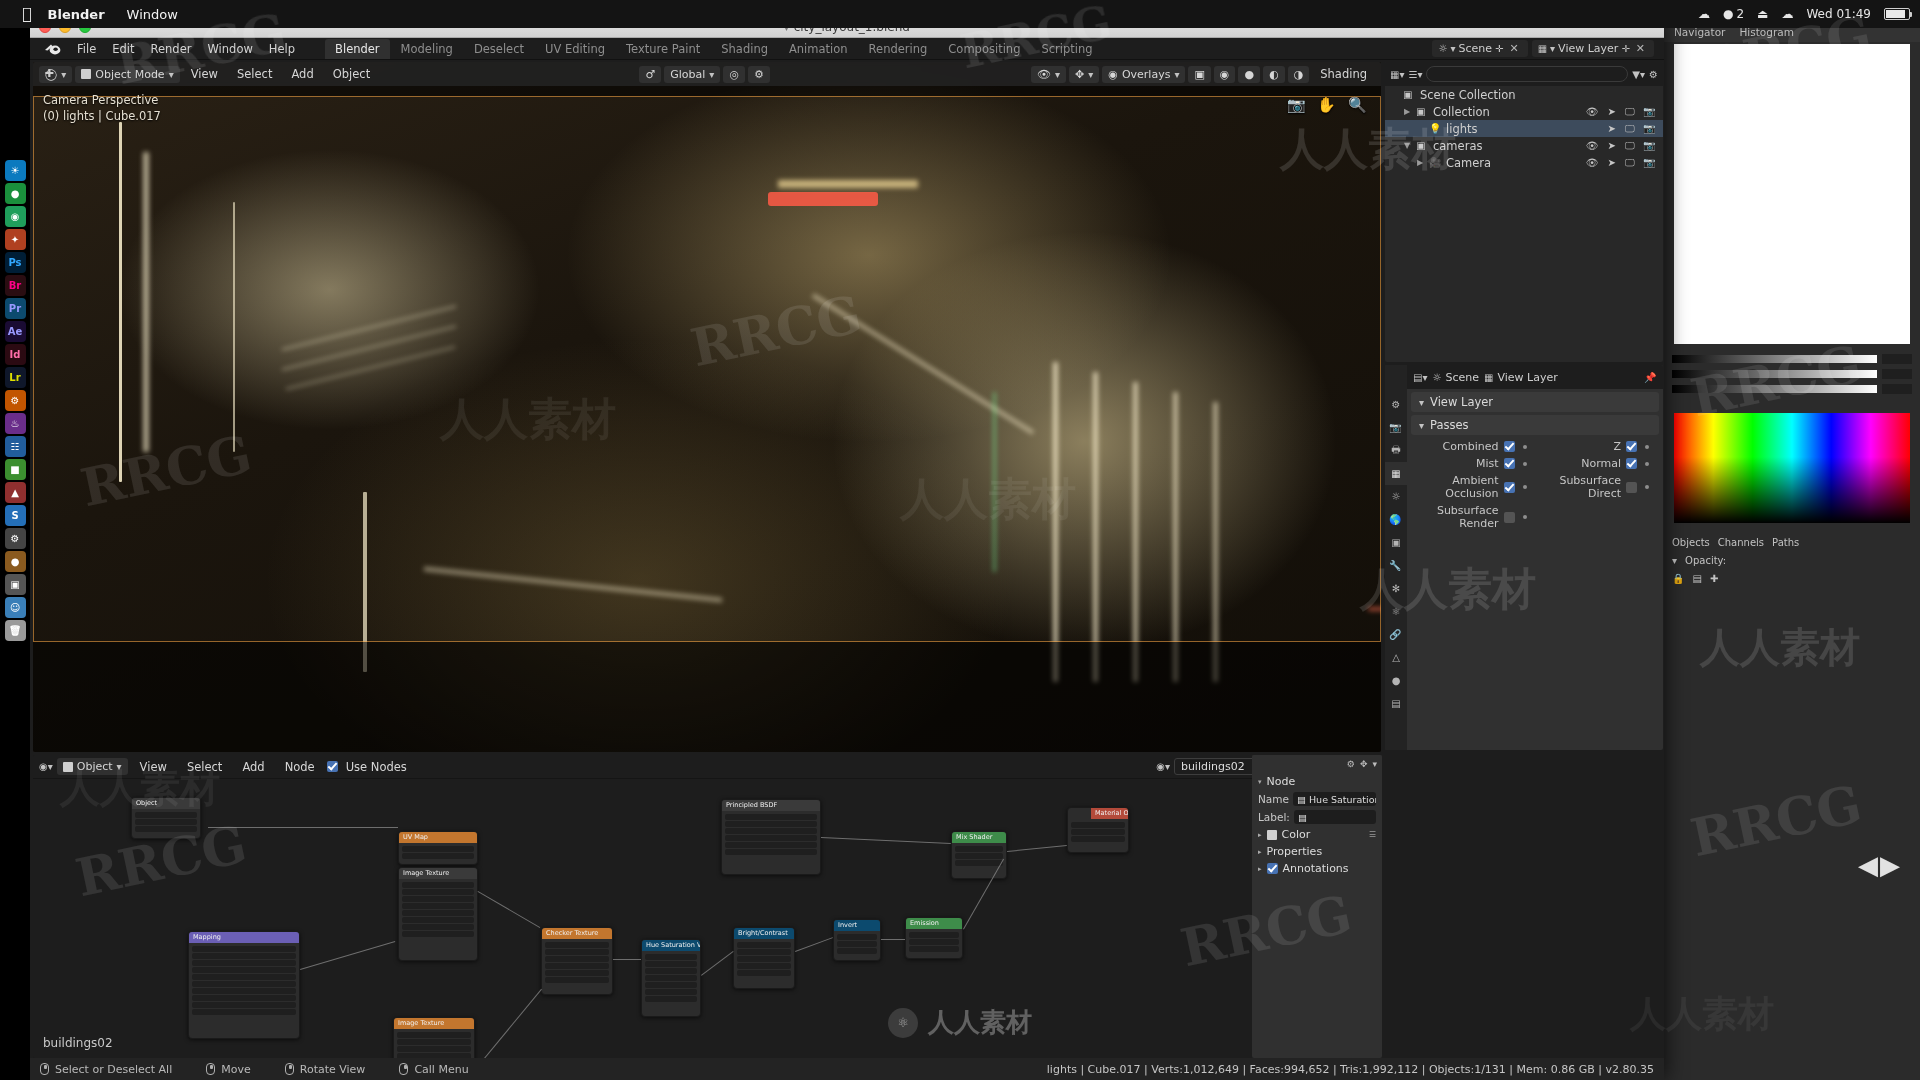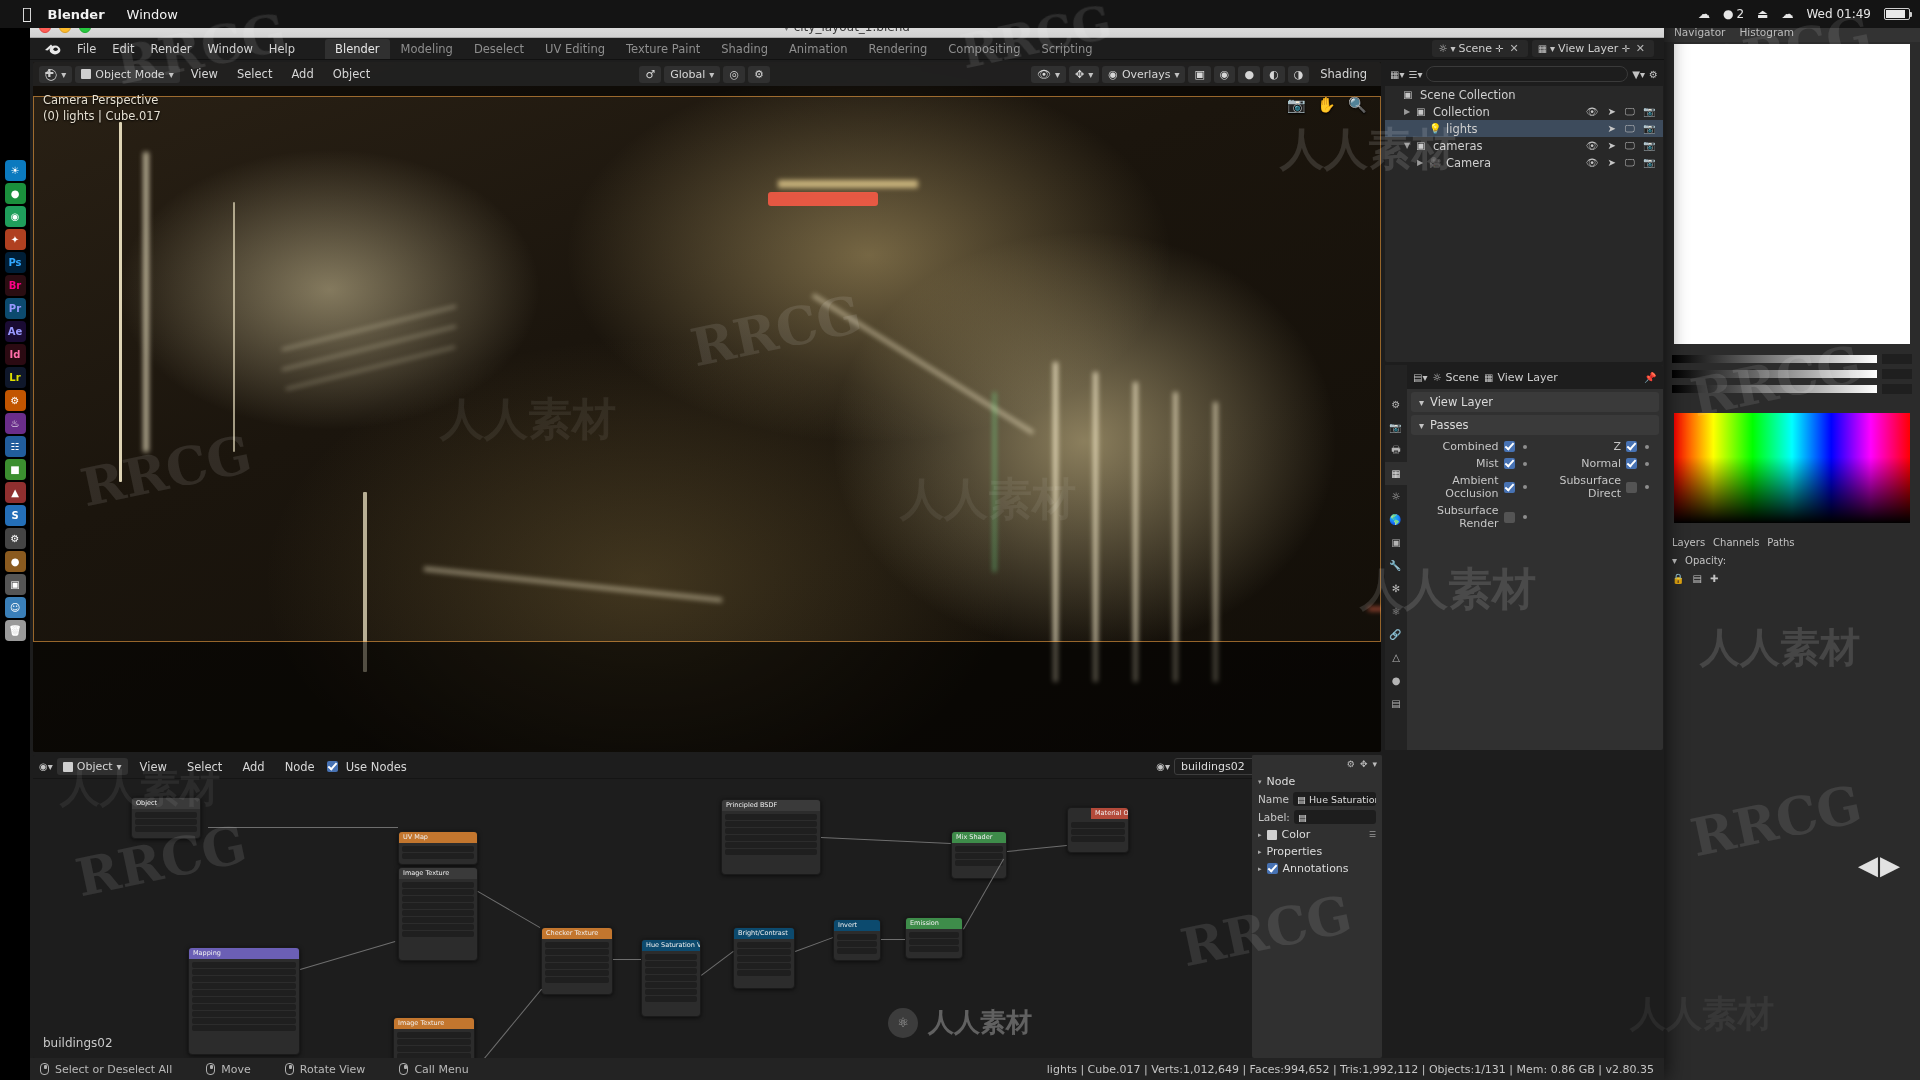--- a/index.html
+++ b/index.html
@@ -207,21 +207,21 @@
         <span class="val"></span>
       </div>
     <div class="rs">
         <span class="bar"></span>
         <span class="val"></span>
       </div>
   </div>
   <div id="ra-picker"></div>
   <div id="ra-layers">
     <div class="ra-row">
-      <span>Layers</span>
+      <span>Objects</span>
       <span>Channels</span>
       <span>Paths</span>
     </div>
     <div class="ra-row">
       <span>▾</span>
       <span>Opacity:</span>
     </div>
     <div class="ra-row">
       <span>🔒</span>
       <span>▤</span>
@@ -542,21 +542,21 @@
       <div id="sh-canvas">
         <div id="nodes-host">
             <div class="node" style="left: 98px; top: 18px; width: 70px; height: 42px;">
               <div class="nhead h-dark">Object</div>
               <div class="nbody">
                 <div class="nfield"></div>
                 <div class="nfield"></div>
                 <div class="nfield"></div>
               </div>
             </div>
-            <div class="node" style="left: 155px; top: 168px; width: 112px; height: 108px;">
+            <div class="node" style="left: 155px; top: 152px; width: 112px; height: 108px;">
               <div class="nhead h-purple">Mapping</div>
               <div class="nbody">
                 <div class="nfield"></div>
                 <div class="nfield"></div>
                 <div class="nfield"></div>
                 <div class="nfield"></div>
                 <div class="nfield"></div>
                 <div class="nfield"></div>
                 <div class="nfield"></div>
                 <div class="nfield"></div>

